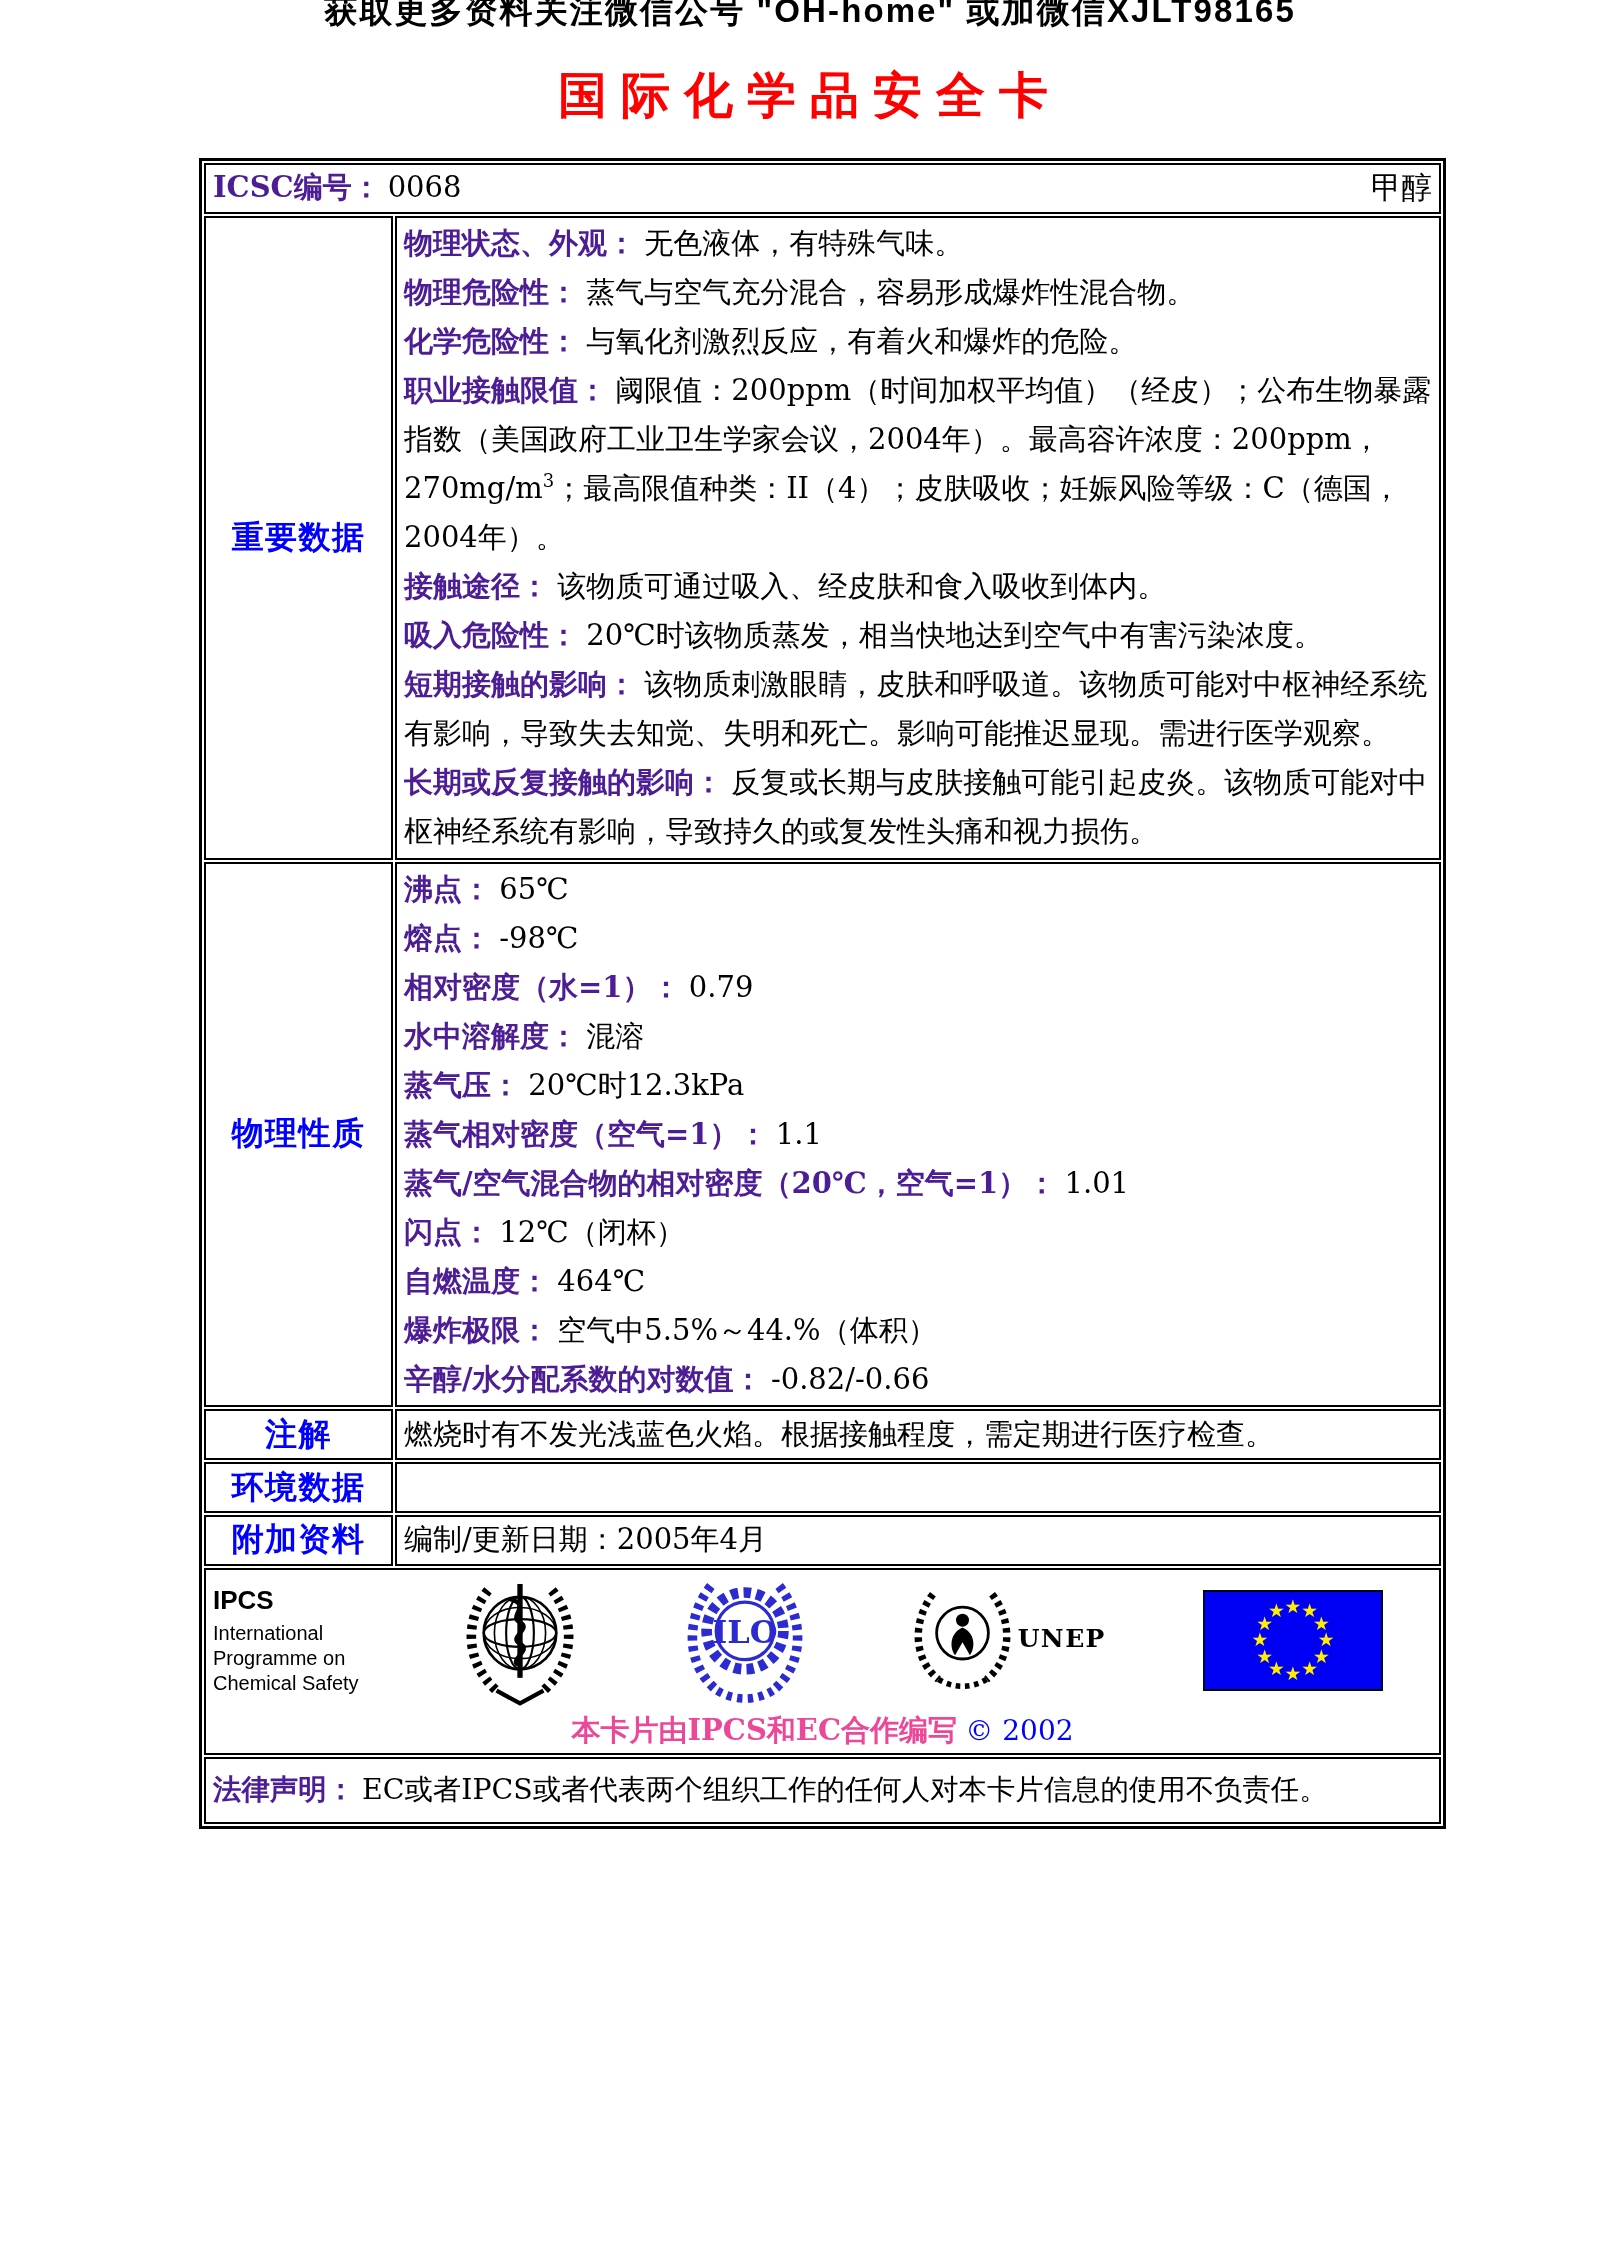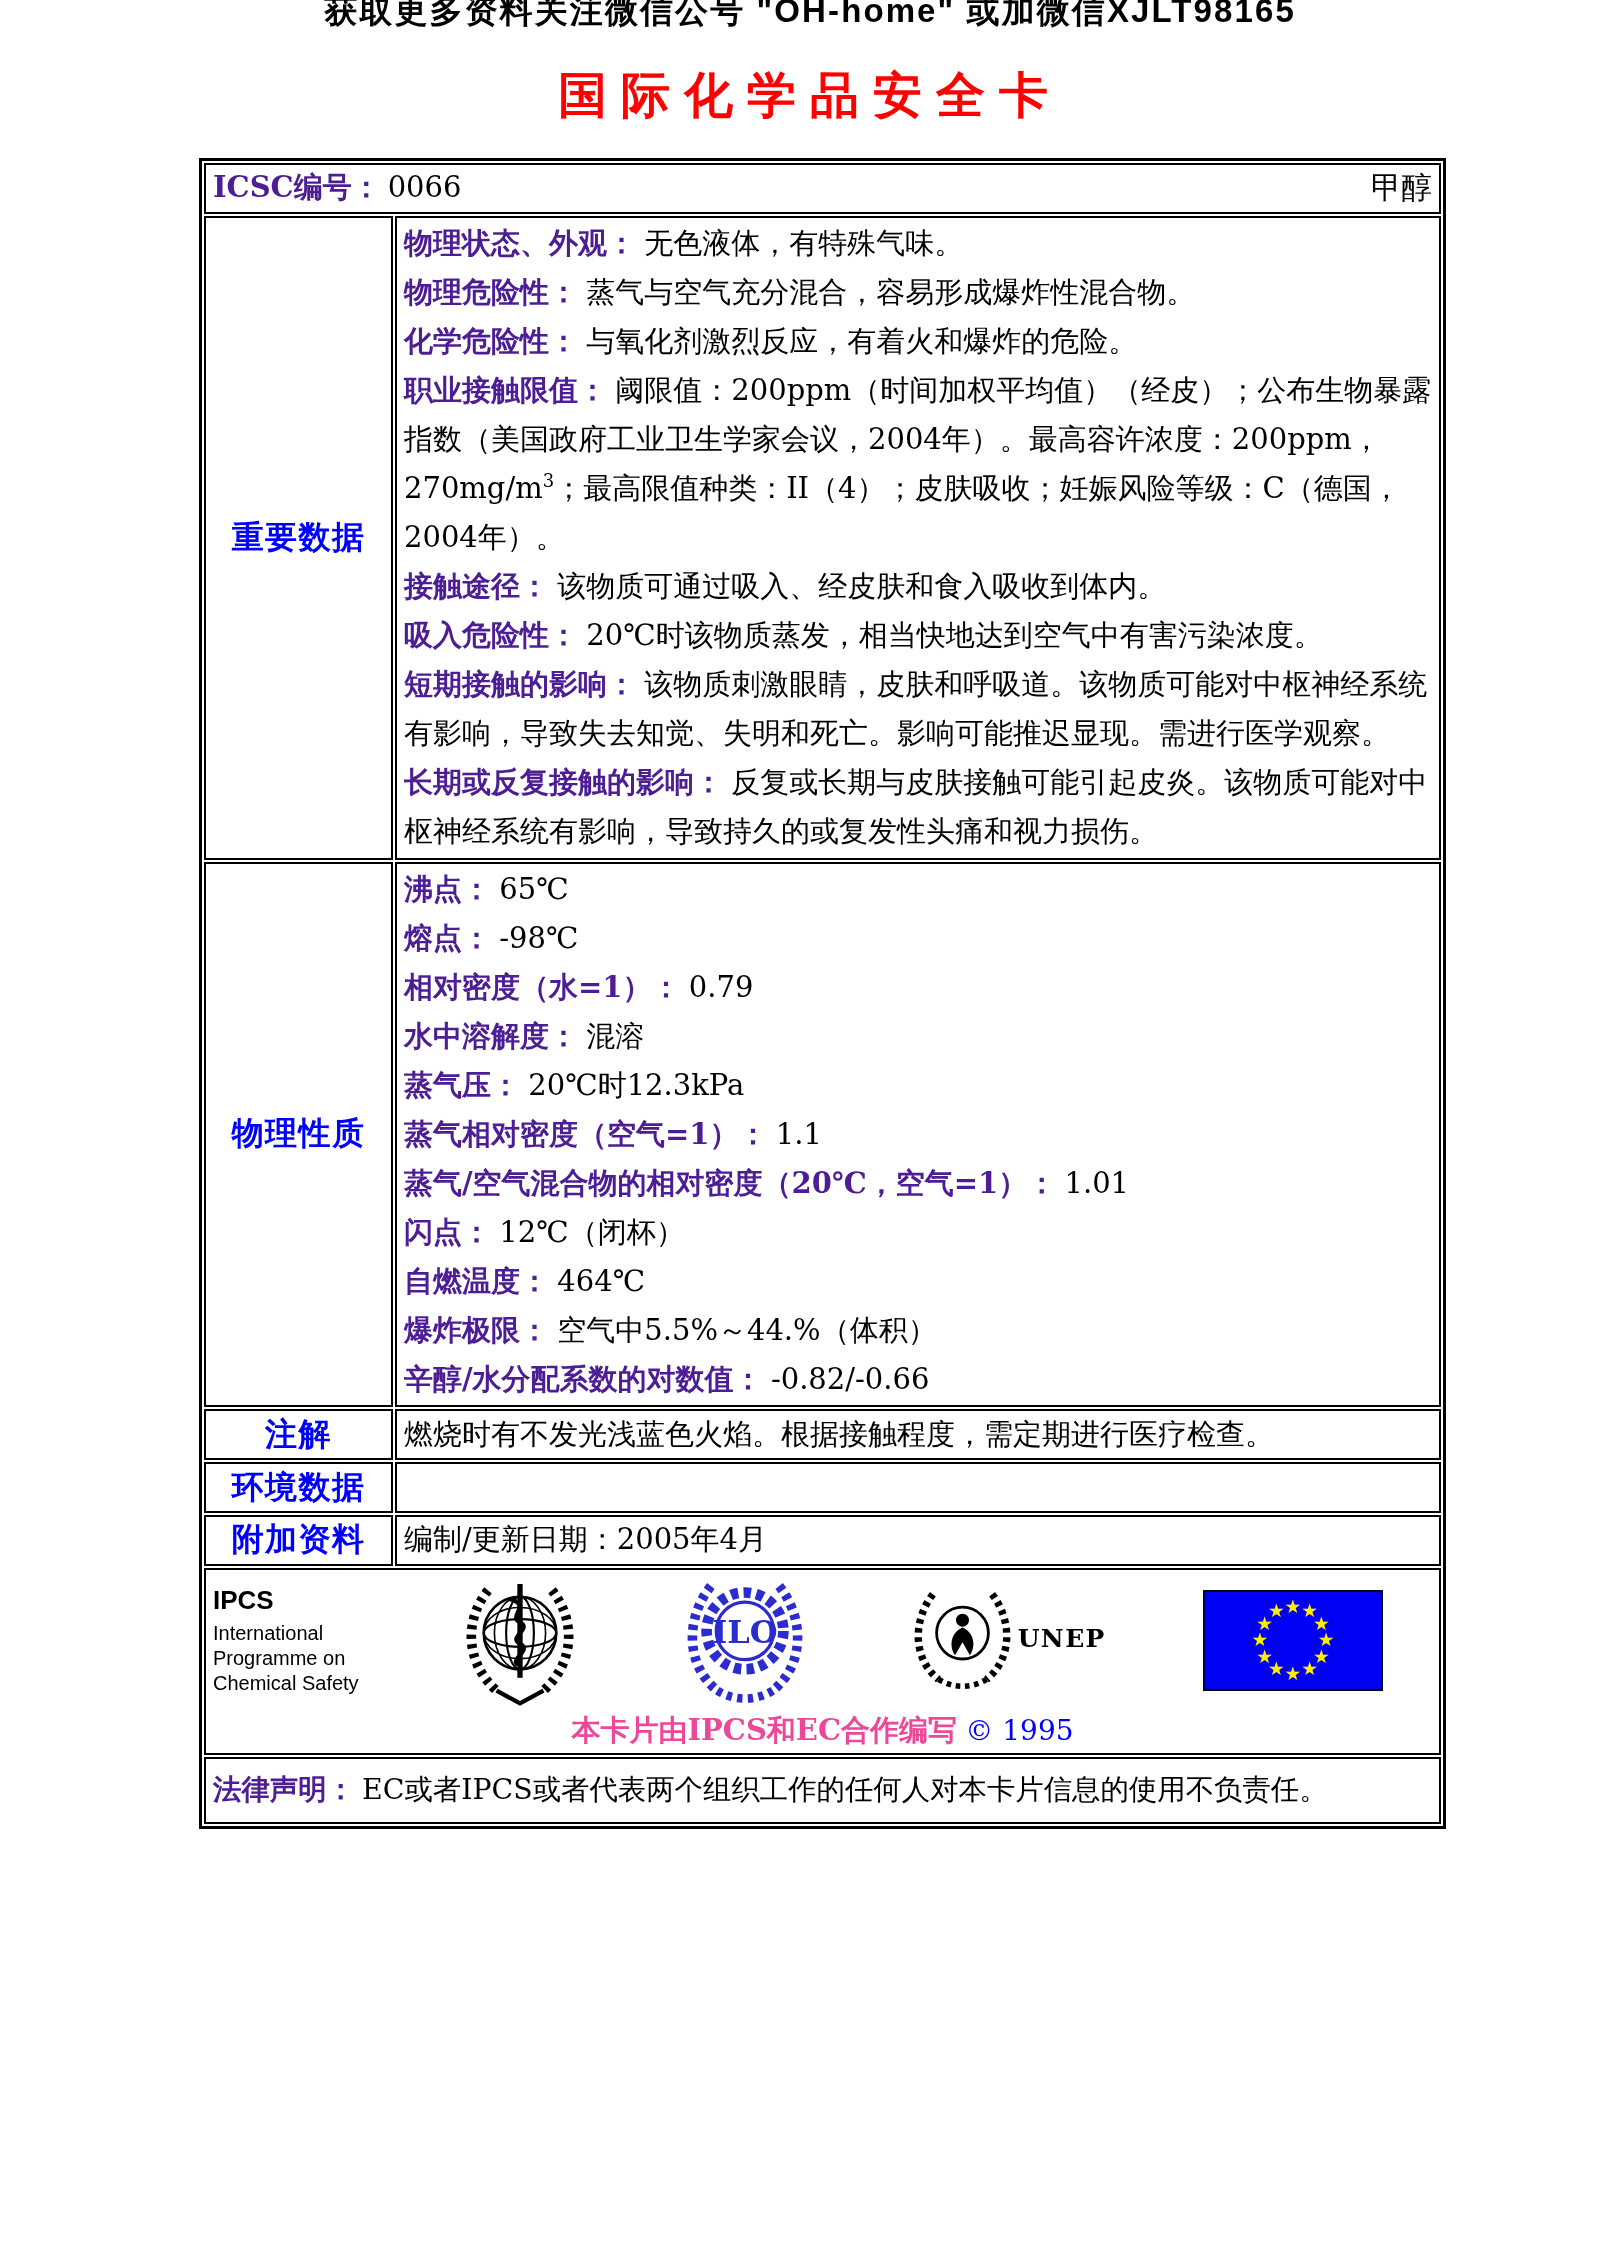--- a/index.html
+++ b/index.html
@@ -64,21 +64,21 @@
   <table class="card">
     <colgroup>
         <col class="c1">
         <col>
       </colgroup>
 
     <tbody>
         <tr>
       <td colspan="2" class="idrow">
         <span class="chem">甲醇</span>
-        <span class="lbl">ICSC编号：</span><span class="blk">0066</span>
+        <span class="lbl">ICSC编号：</span><span class="blk">0068</span>
       </td>
     </tr>
 
     <tr>
       <td class="seccell">
         <span class="seclabel">重要数据</span>
       </td>
       <td class="content">
 
           <p class="line"><span class="lbl">物理状态、外观：</span><span class="blk">无色液体，有特殊气味。</span><span class="blk"></span></p>
@@ -208,21 +208,21 @@
                     <text x="106" y="122">★</text>
                     <text x="89" y="105">★</text>
                 <text x="82" y="81">★</text>
                     <text x="89" y="57">★</text>
                     <text x="106" y="39">★</text>
               </g>
             </svg>
           </div>
         </div>
         <div class="credit">
-          <span class="credit-main">本卡片由IPCS和EC合作编写</span><span class="credit-year">© 1995</span>
+          <span class="credit-main">本卡片由IPCS和EC合作编写</span><span class="credit-year">© 2002</span>
         </div>
       </td>
     </tr>
 
     <tr>
       <td colspan="2" class="legalcell">
         <span class="lbl">法律声明：</span><span class="blk">EC或者IPCS或者代表两个组织工作的任何人对本卡片信息的使用不负责任。</span>
       </td>
     </tr>
 

